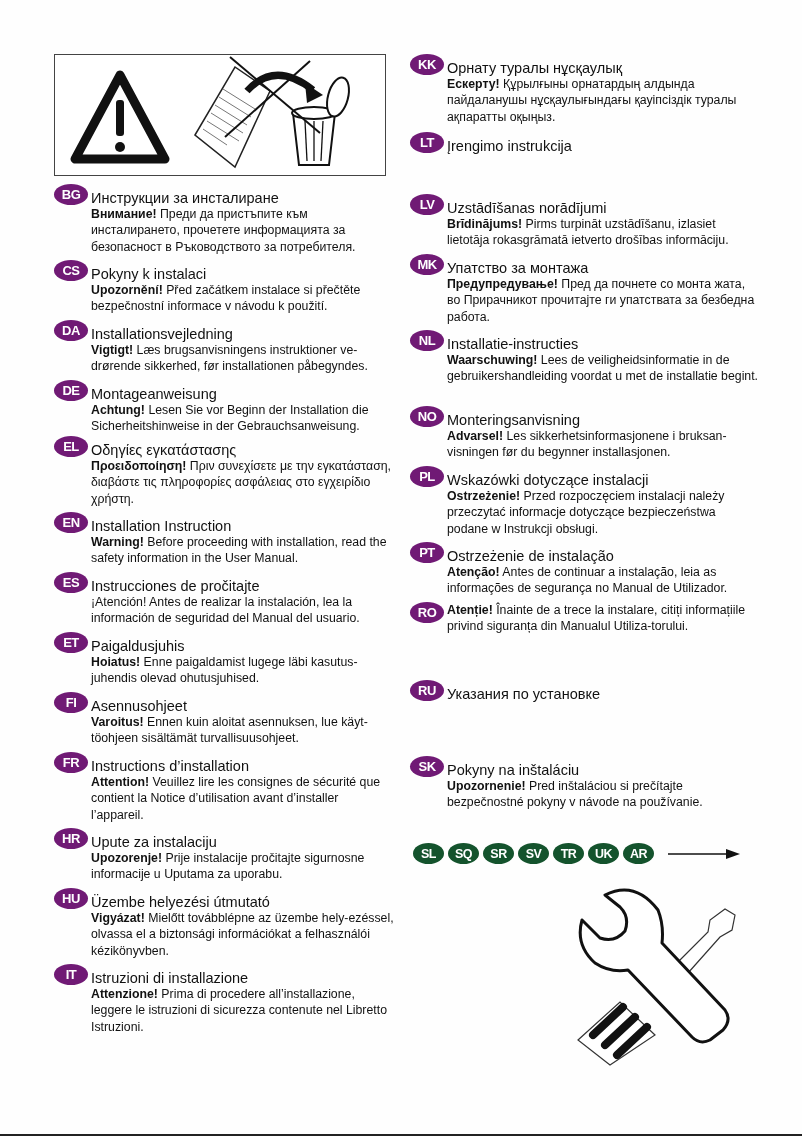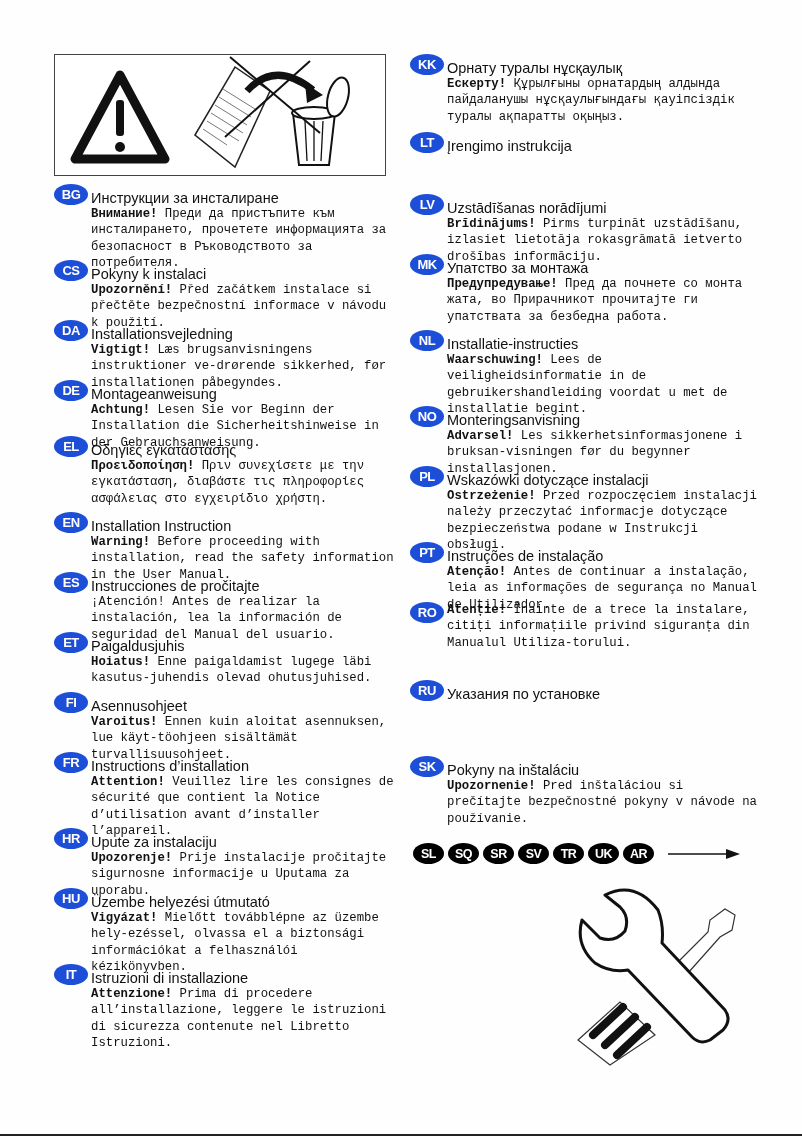--- a/index.html
+++ b/index.html
@@ -7,28 +7,28 @@
            font-family: "Liberation Sans", sans-serif; color: #111; }
     .page-bottom { position: absolute; left: 0; right: 0; bottom: 0; height: 2px; background: #222; }
     .warn-box { position: absolute; left: 54px; top: 54px; width: 332px; height: 122px;
                 border: 1.5px solid #444; box-sizing: border-box; background: #fff; }
     .warn-box svg { position: absolute; left: 0; top: 0; }
     .col { position: absolute; }
     .col-left { left: 54px; top: 184px; width: 340px; }
     .col-right { left: 410px; top: 54px; width: 350px; }
     .entry { position: relative; }
     .badge { position: absolute; left: 0; top: 0; width: 34px; height: 21px; border-radius: 50%;
-             background: #1d4ed8; color: #fff; font-weight: bold; font-size: 13px;
+             background: #701a75; color: #fff; font-weight: bold; font-size: 13px;
              display: flex; align-items: center; justify-content: center; letter-spacing: -0.5px;
              line-height: 1; }
     .entry-title { display: block; margin-left: 37px; padding-top: 6px; font-size: 14.5px; line-height: 16px; }
-    .entry-body { display: block; margin-left: 37px; font-size: 12.3px; line-height: 16.3px; font-family: Liberation Mono, monospace; }
+    .entry-body { display: block; margin-left: 37px; font-size: 12.3px; line-height: 16.3px; }
     .entry-body b { font-weight: bold; }
     .lang-row { position: absolute; left: 413px; top: 843px; display: flex; align-items: center; }
-    .lang-row .pill { width: 31px; height: 21px; border-radius: 50%; background: #000000; color: #fff;
+    .lang-row .pill { width: 31px; height: 21px; border-radius: 50%; background: #14532d; color: #fff;
                       font-weight: bold; font-size: 12.5px; display: flex; align-items: center;
                       justify-content: center; margin-right: 4px; letter-spacing: -0.5px; }
     .arrow { margin-left: 10px; }
     .tools { position: absolute; left: 560px; top: 885px; }
   </style>
 </head>
 <body>
 
 <div class="warn-box">
   <svg width="330" height="120" viewBox="0 0 330 120">
@@ -159,21 +159,21 @@
     <span class="entry-title">Monteringsanvisning</span>
     <span class="entry-body"><b>Advarsel!</b><span> Les sikkerhetsinformasjonene i bruksan-visningen før du begynner installasjonen.</span></span>
   </div>
   <div class="entry" style="height:76px">
     <span class="badge">PL</span>
     <span class="entry-title">Wskazówki dotyczące instalacji</span>
     <span class="entry-body"><b>Ostrzeżenie!</b><span> Przed rozpoczęciem instalacji należy przeczytać informacje dotyczące bezpieczeństwa podane w Instrukcji obsługi.</span></span>
   </div>
   <div class="entry" style="height:60px">
     <span class="badge">PT</span>
-    <span class="entry-title">Instruções de instalação</span>
+    <span class="entry-title">Ostrzeżenie de instalação</span>
     <span class="entry-body"><b>Atenção!</b><span> Antes de continuar a instalação, leia as informações de segurança no Manual de Utilizador.</span></span>
   </div>
   <div class="entry" style="height:78px">
     <span class="badge">RO</span>
     <span class="entry-body"><b>Atenție!</b><span> Înainte de a trece la instalare, citiți informațiile privind siguranța din Manualul Utiliza-torului.</span></span>
   </div>
   <div class="entry" style="height:76px">
     <span class="badge">RU</span>
     <span class="entry-title">Указания по установке</span>
   </div>

